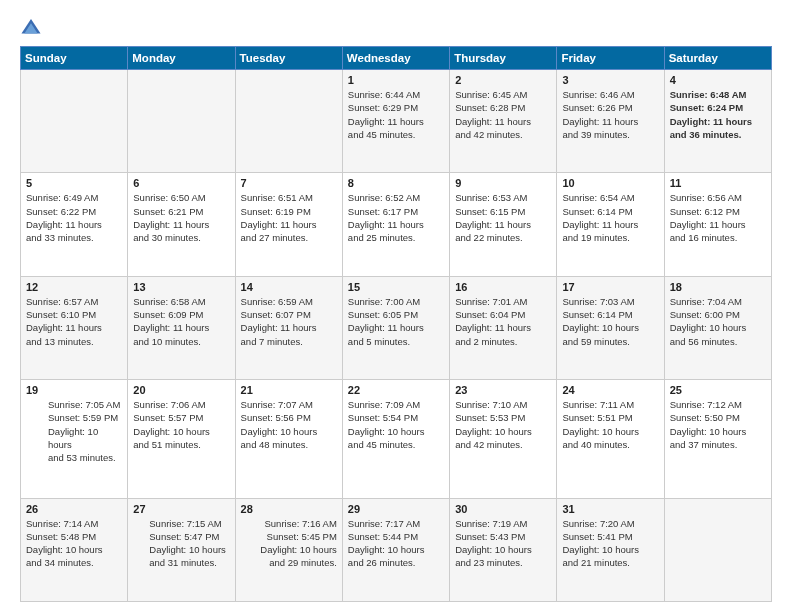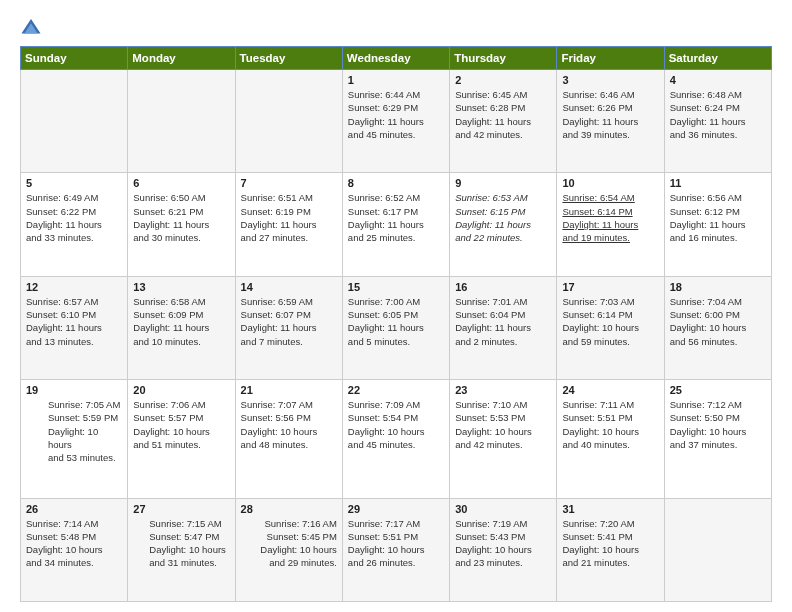--- a/index.html
+++ b/index.html
@@ -60,21 +60,21 @@
       font-size: 14px;
       color: #444;
     }
     table {
       width: 100%;
       border-collapse: collapse;
       flex: 1;
       table-layout: fixed;
     }
     thead tr th {
-      background-color: #4d7c0f;
+      background-color: #0369a1;
       color: #fff;
       font-size: 11.5px;
       font-weight: bold;
       padding: 5px 4px;
       text-align: left;
       border: 1px solid #5a87c7;
     }
     tbody tr td {
       border: 1px solid #ccc;
       vertical-align: top;
@@ -156,21 +156,21 @@
           </td>
           <td>
             <span class="day-num">3</span>
             <div class="day-detail" style="white-space: pre-line;">Sunrise: 6:46 AM
 Sunset: 6:26 PM
 Daylight: 11 hours
 and 39 minutes.</div>
           </td>
           <td>
             <span class="day-num">4</span>
-            <div class="day-detail" style="white-space: pre-line;">Sunrise: 6:48 AM
+            <div class="day-detail" style="white-space: pre-line; font-weight: bold;">Sunrise: 6:48 AM
 Sunset: 6:24 PM
 Daylight: 11 hours
 and 36 minutes.</div>
           </td>
         </tr>
         <tr>
           <td>
             <span class="day-num">5</span>
             <div class="day-detail" style="white-space: pre-line;">Sunrise: 6:49 AM
 Sunset: 6:22 PM
@@ -193,28 +193,28 @@
           </td>
           <td>
             <span class="day-num">8</span>
             <div class="day-detail" style="white-space: pre-line;">Sunrise: 6:52 AM
 Sunset: 6:17 PM
 Daylight: 11 hours
 and 25 minutes.</div>
           </td>
           <td>
             <span class="day-num">9</span>
-            <div class="day-detail" style="white-space: pre-line; font-style: italic;">Sunrise: 6:53 AM
+            <div class="day-detail" style="white-space: pre-line;">Sunrise: 6:53 AM
 Sunset: 6:15 PM
 Daylight: 11 hours
 and 22 minutes.</div>
           </td>
           <td>
             <span class="day-num">10</span>
-            <div class="day-detail" style="white-space: pre-line; text-decoration: underline;">Sunrise: 6:54 AM
+            <div class="day-detail" style="white-space: pre-line;">Sunrise: 6:54 AM
 Sunset: 6:14 PM
 Daylight: 11 hours
 and 19 minutes.</div>
           </td>
           <td>
             <span class="day-num">11</span>
             <div class="day-detail" style="white-space: pre-line;">Sunrise: 6:56 AM
 Sunset: 6:12 PM
 Daylight: 11 hours
 and 16 minutes.</div>
@@ -340,21 +340,21 @@
           <td>
             <span class="day-num">28</span>
             <div class="day-detail" style="white-space: pre-line; text-align: right;">Sunrise: 7:16 AM
 Sunset: 5:45 PM
 Daylight: 10 hours
 and 29 minutes.</div>
           </td>
           <td>
             <span class="day-num">29</span>
             <div class="day-detail" style="white-space: pre-line;">Sunrise: 7:17 AM
-Sunset: 5:51 PM
+Sunset: 5:44 PM
 Daylight: 10 hours
 and 26 minutes.</div>
           </td>
           <td>
             <span class="day-num">30</span>
             <div class="day-detail" style="white-space: pre-line;">Sunrise: 7:19 AM
 Sunset: 5:43 PM
 Daylight: 10 hours
 and 23 minutes.</div>
           </td>

